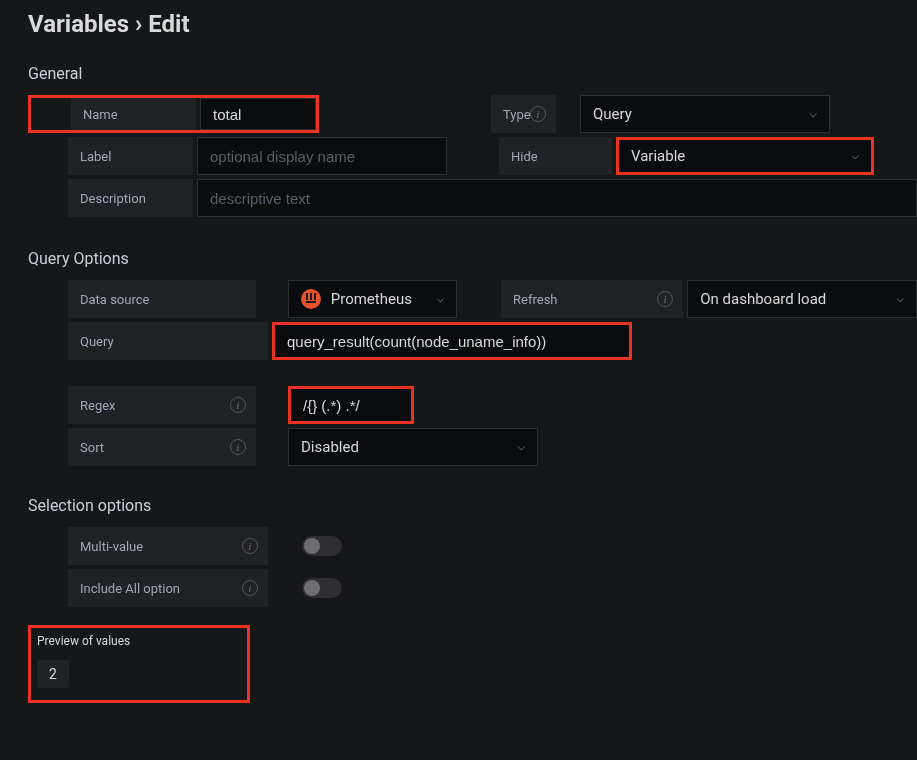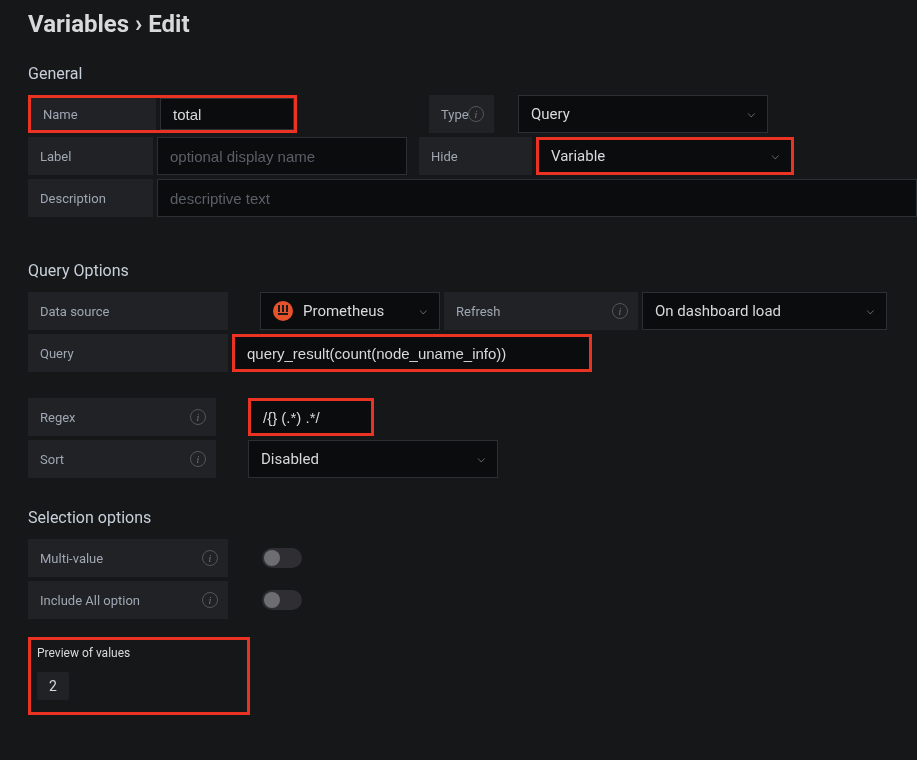--- a/index.html
+++ b/index.html
@@ -31,20 +31,21 @@
   .row { display: flex; gap: 4px; align-items: stretch; height: 38px; }
 
   .label-cell {
     background: #202226;
     color: #9fa7b3;
     font-size: 13px;
     display: flex;
     align-items: center;
     padding: 16px 12px;
     position: relative;
+    margin-left: 40px;
   }
   .w-name { width: 125px; }
   .w-label { width: 125px; }
   .w-desc { width: 125px; }
   .w-type { width: 65px; padding-right: 8px; }
   .w-hide { width: 65px; }
   .w-ds { width: 200px; }
   .w-refresh { width: 180px; }
   .w-query { width: 200px; }
   .w-regex { width: 188px; }
@@ -72,21 +73,21 @@
     color: #d8d9da;
     font-size: 15px;
     padding: 0 12px;
     display: flex;
     align-items: center;
     outline: none;
   }
   .input-cell::placeholder { color: #5a5f68; }
   .input-cell.flex1 { flex: 1; min-width: 0; }
   .w-250 { width: 250px; }
-  .w-name-in { width: 134px; }
+  .w-name-in { width: 116px; }
 
   .select-cell {
     background: #0b0c0e;
     border: 1px solid #2c2f34;
     color: #d8d9da;
     font-size: 15px;
     padding: 0 12px;
     display: flex;
     align-items: center;
     position: relative;
@@ -203,21 +204,21 @@
       </div>
     </div>
 
     <div class="row">
       <div class="label-cell w-desc">Description</div>
       <input class="input-cell flex1" style="width: 760px;" placeholder="descriptive text">
     </div>
 
   </div>
 
-  <h3 class="section" style="margin-top:44px">Query Options</h3>
+  <h3 class="section" style="margin-top:32px">Query Options</h3>
   <div class="rows">
 
     <div class="row">
       <div class="label-cell w-ds">Data source</div>
       <div class="select-cell w-select-180">
         <span class="prom-icon"></span>
         <span>Prometheus</span>
         <span class="chev">⌵</span>
       </div>
       <div class="label-cell w-refresh" style="width:194px">

